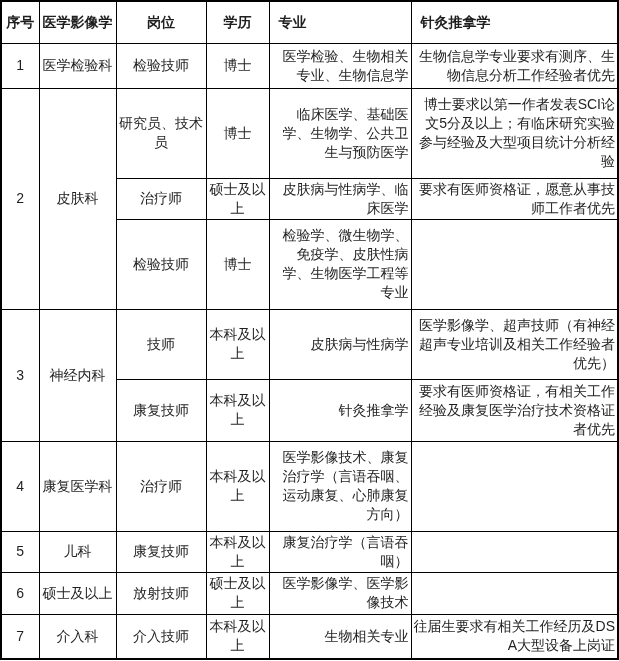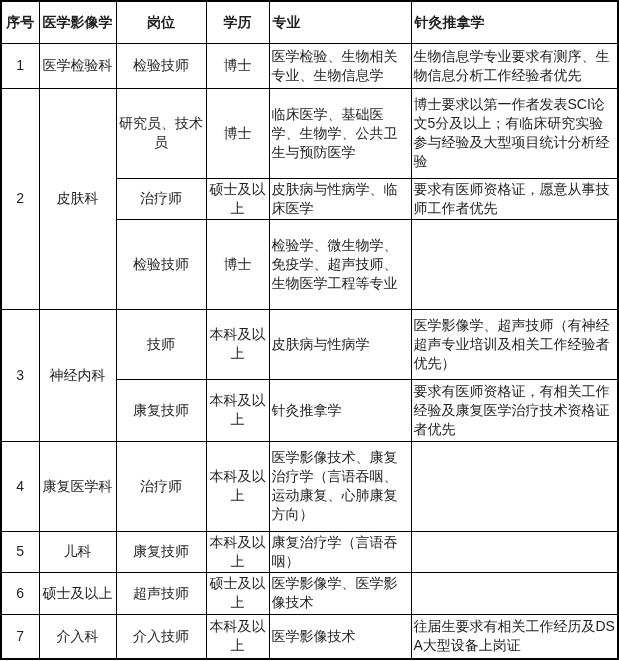--- a/index.html
+++ b/index.html
@@ -26,27 +26,27 @@
     padding: 1px 2px;
     overflow: hidden;
     word-break: break-all;
   }
   th.hd {
     font-weight: bold;
     text-align: center;
   }
   th.hd.left {
     text-align: left;
-    padding-left: 3px;
+    padding-left: 9px;
   }
   td.center {
     text-align: center;
   }
   td.left {
-    text-align: left;
+    text-align: right;
     padding-left: 3px;
     padding-right: 2px;
   }
 </style>
 </head>
 <body>
 
 <table class="recruit">
   <colgroup>
     <col style="width:38px">
@@ -85,21 +85,21 @@
     </tr>
     <tr style="height:40px">
       <td class="center">治疗师</td>
       <td class="center">硕士及以上</td>
       <td class="left">皮肤病与性病学、临床医学</td>
       <td class="left">要求有医师资格证，愿意从事技师工作者优先</td>
     </tr>
     <tr style="height:90px">
       <td class="center">检验技师</td>
       <td class="center">博士</td>
-      <td class="left">检验学、微生物学、免疫学、超声技师、生物医学工程等专业</td>
+      <td class="left">检验学、微生物学、免疫学、皮肤性病学、生物医学工程等专业</td>
       <td class="left"></td>
     </tr>
 
     <tr style="height:70px">
       <td class="center" rowspan="2">3</td>
       <td class="center" rowspan="2">神经内科</td>
       <td class="center">技师</td>
       <td class="center">本科及以上</td>
       <td class="left">皮肤病与性病学</td>
       <td class="left">医学影像学、超声技师（有神经超声专业培训及相关工作经验者优先）</td>
@@ -125,28 +125,28 @@
       <td class="center">儿科</td>
       <td class="center">康复技师</td>
       <td class="center">本科及以上</td>
       <td class="left">康复治疗学（言语吞咽）</td>
       <td class="left"></td>
     </tr>
 
     <tr style="height:42px">
       <td class="center">6</td>
       <td class="center">硕士及以上</td>
-      <td class="center">超声技师</td>
+      <td class="center">放射技师</td>
       <td class="center">硕士及以上</td>
       <td class="left">医学影像学、医学影像技术</td>
       <td class="left"></td>
     </tr>
 
     <tr style="height:45px">
       <td class="center">7</td>
       <td class="center">介入科</td>
       <td class="center">介入技师</td>
       <td class="center">本科及以上</td>
-      <td class="left">医学影像技术</td>
+      <td class="left">生物相关专业</td>
       <td class="left">往届生要求有相关工作经历及DSA大型设备上岗证</td>
     </tr>
   </tbody>
 </table>
 
 </body></html>

